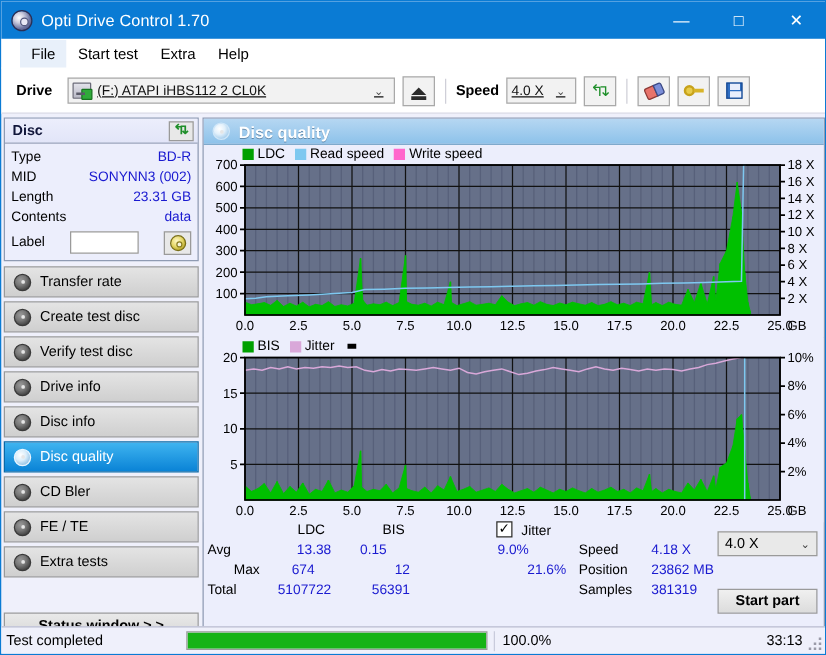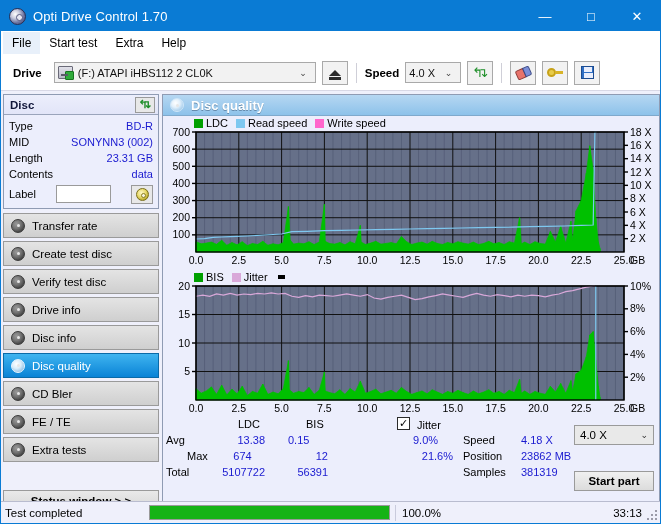--- a/index.html
+++ b/index.html
@@ -45,40 +45,40 @@
     align-items: center; justify-content: center;
     color: #fff; font-size: 13px; line-height: 1;
   }
   #winbtns { position: absolute; right: 0; top: 0; display: flex; }
   .wglyph { display:block; }
 
   
   #menubar {
     height: 24px; background: #ffffff;
     display: flex; align-items: center;
-    padding-left: 2px; border-bottom: 1px solid #ffffff;
+    padding-left: 15px; border-bottom: 1px solid #ffffff;
   }
   .menu-item {
     padding: 4px 9px 4px 9px; font-size: 12px; color: #000;
   }
   .menu-item.active { background: #e8f0fa; }
 
   
   #toolbar {
     height: 36px; background: #ffffff;
     display: flex; align-items: center; gap: 6px;
     padding: 0 6px; border-bottom: 1px solid #d8d8e6;
   }
   .tb-label { font-size: 11.5px; font-weight: bold; color: #000; }
   .combo {
     height: 21px; background: #f2f2f2;
     border: 1px solid #a9a9a9;
     display: flex; align-items: center;
     font-size: 11px; color: #111;
-    padding: 0 2px 0 3px; position: relative;
+    padding: 0 2px 0 3px; position: relative; text-decoration: underline;
   }
   .combo .caret {
     margin-left: auto; padding: 0 6px 0 4px; color: #444; font-size: 9px;
   }
   #drive-combo { width: 262px; }
   #speed-combo { width: 56px; }
   .drive-ico {
     width: 15px; height: 13px; margin-right: 5px; position: relative; flex:none;
     background: linear-gradient(#e2e2ea,#b9b9c6);
     border: 1px solid #6a6a78; border-radius: 1px;
@@ -825,21 +825,21 @@
         <div class="st num" style="left:57px; top:16px; width:45px; text-align:right;">13.38</div>
         <div class="st num" style="left:57px; top:32px; width:45px; text-align:center;">674</div>
         <div class="st num" style="left:37px; top:48px; width:65px; text-align:right;">5107722</div>
 
         <div class="st num" style="left:125px; top:16px; width:40px; text-align:left;">0.15</div>
         <div class="st num" style="left:125px; top:32px; width:40px; text-align:right;">12</div>
         <div class="st num" style="left:115px; top:48px; width:50px; text-align:right;">56391</div>
 
         <div class="st" style="left:234px; top:-1px;"><span class="chk">✓</span></div>
         <div class="st" style="left:254px; top:1px;">Jitter</div>
-        <div class="st num" style="left:235px; top:16px; width:55px; text-align:center;">9.0%</div>
+        <div class="st num" style="left:235px; top:16px; width:55px; text-align:left;">9.0%</div>
         <div class="st num" style="left:235px; top:32px; width:55px; text-align:right;">21.6%</div>
 
         <div class="st" style="left:300px; top:16px;">Speed</div>
         <div class="st num" style="left:358px; top:16px;">4.18 X</div>
         <div class="st" style="left:300px; top:32px;">Position</div>
         <div class="st num" style="left:358px; top:32px;">23862 MB</div>
         <div class="st" style="left:300px; top:48px;">Samples</div>
         <div class="st num" style="left:358px; top:48px;">381319</div>
 
         <div id="stats-speed-combo" style="left:411px; top:7px; width:80px;">

